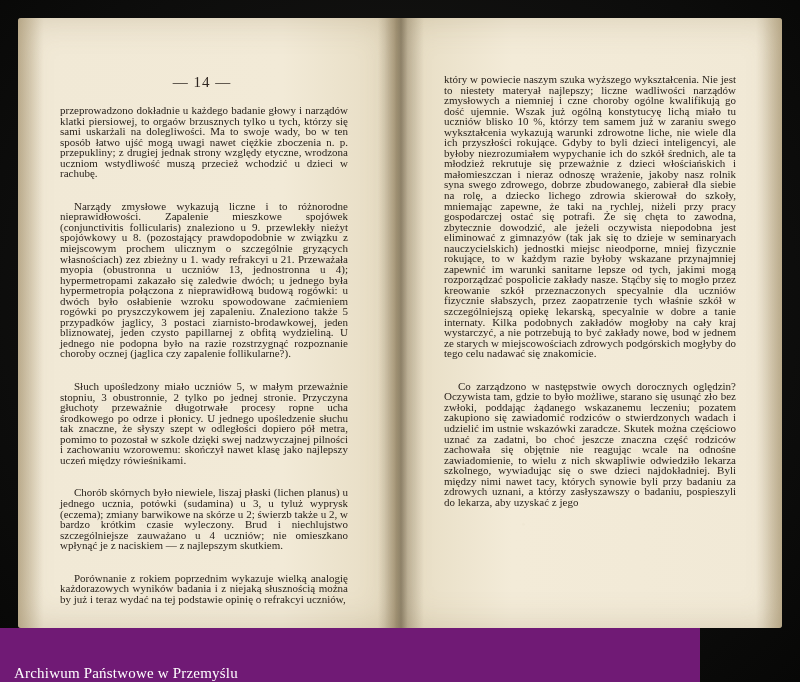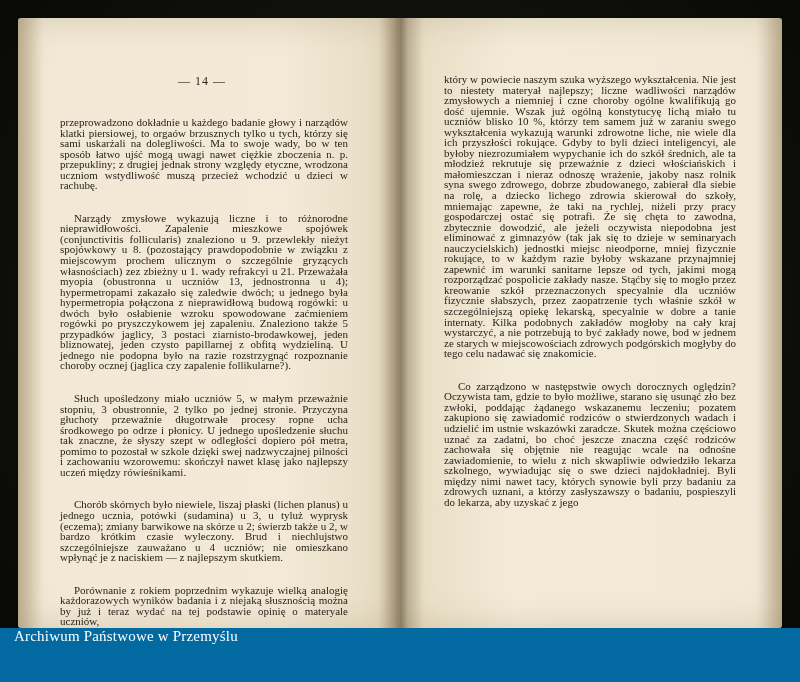--- a/index.html
+++ b/index.html
@@ -90,24 +90,24 @@
   .page-left .text-col {
     left: 42px;
     width: 288px;
   }
   .page-right .text-col {
     left: 48px;
     width: 292px;
   }
   .folio {
     text-align: center;
-    font-size: 12px;
+    font-size: 15px;
     letter-spacing: 1px;
     color: #2e2620;
-    margin-bottom: 28px;
+    margin-bottom: 14px;
     font-family: "Liberation Serif", serif;
   }
   .page-left .folio { margin-left: -4px; }
   p.para {
     margin: 0 0 0 0;
     font-size: 11px;
     line-height: 10.55px;
     text-align: justify;
     text-align-last: left;
     color: #241d17;
@@ -118,25 +118,25 @@
     margin-top: 22px;
   }
   p.indent {
     text-indent: 14px;
   }
   
   .footer-bar {
     position: absolute;
     left: 0;
     bottom: 0;
-    width: 800px;
+    width: 700px;
     height: 54px;
-    background: #0369a1;
+    background: #701a75;
     display: flex;
-    align-items: flex-start;
+    align-items: flex-end;
   }
   .footer-text {
     color: #ffffff;
     font-size: 15px;
     font-family: "Liberation Serif", serif;
     padding-left: 14px;
     letter-spacing: 0.2px;
   }
   
   .grain {
@@ -161,21 +161,21 @@
 
     <div class="page page-left">
       <div class="grain"></div>
       <div class="page-curl-left"></div>
       <div class="text-col">
         <div class="folio">— 14 —</div>
         <p class="para">przeprowadzono dokładnie u każdego badanie głowy i narządów klatki piersiowej, to orgaów brzusznych tylko u tych, którzy się sami uskarżali na dolegliwości. Ma to swoje wady, bo w ten sposób łatwo ujść mogą uwagi nawet ciężkie zboczenia n. p. przepukliny; z drugiej jednak strony względy etyczne, wrodzona uczniom wstydliwość muszą przecież wchodzić u dzieci w rachubę.</p>
         <p class="para indent">Narządy zmysłowe wykazują liczne i to różnorodne nieprawidłowości. Zapalenie mieszkowe spojówek (conjunctivitis follicularis) znaleziono u 9. przewlekły nieżyt spojówkowy u 8. (pozostający prawdopodobnie w związku z miejscowym prochem ulicznym o szczególnie gryzących własnościach) zez zbieżny u 1. wady refrakcyi u 21. Przeważała myopia (obustronna u uczniów 13, jednostronna u 4); hypermetropami zakazało się zaledwie dwóch; u jednego była hypermetropia połączona z nieprawidłową budową rogówki: u dwóch było osłabienie wzroku spowodowane zaćmieniem rogówki po pryszczykowem jej zapaleniu. Znaleziono także 5 przypadków jaglicy, 3 postaci ziarnisto-brodawkowej, jeden bliznowatej, jeden czysto papillarnej z obfitą wydzieliną. U jednego nie podopna było na razie rozstrzygnąć rozpoznanie choroby ocznej (jaglica czy zapalenie follikularne?).</p>
         <p class="para indent">Słuch upośledzony miało uczniów 5, w małym przeważnie stopniu, 3 obustronnie, 2 tylko po jednej stronie. Przyczyna głuchoty przeważnie długotrwałe procesy ropne ucha środkowego po odrze i płonicy. U jednego upośledzenie słuchu tak znaczne, że słyszy szept w odległości dopiero pół metra, pomimo to pozostał w szkole dzięki swej nadzwyczajnej pilności i zachowaniu wzorowemu: skończył nawet klasę jako najlepszy uczeń między rówieśnikami.</p>
         <p class="para indent">Chorób skórnych było niewiele, liszaj płaski (lichen planus) u jednego ucznia, potówki (sudamina) u 3, u tyluż wyprysk (eczema); zmiany barwikowe na skórze u 2; świerzb także u 2, w bardzo krótkim czasie wyleczony. Brud i niechlujstwo szczególniejsze zauważano u 4 uczniów; nie omieszkano wpłynąć je z naciskiem — z najlepszym skutkiem.</p>
-        <p class="para indent">Porównanie z rokiem poprzednim wykazuje wielką analogię każdorazowych wyników badania i z niejaką słusznością można by już i teraz wydać na tej podstawie opinię o materyale uczniów,</p>
+        <p class="para indent">Porównanie z rokiem poprzednim wykazuje wielką analogię każdorazowych wyników badania i z niejaką słusznością można by już i teraz wydać na tej podstawie opinię o refrakcyi uczniów,</p>
       </div>
     </div>
 
     <div class="page page-right">
       <div class="grain"></div>
       <div class="page-curl-right"></div>
       <div class="text-col">
         <p class="para">który w powiecie naszym szuka wyższego wykształcenia. Nie jest to niestety materyał najlepszy; liczne wadliwości narządów zmysłowych a niemniej i czne choroby ogólne kwalifikują go dość ujemnie. Wszak już ogólną konstytucyę lichą miało tu uczniów blisko 10 %, którzy tem samem już w zaraniu swego wykształcenia wykazują warunki zdrowotne liche, nie wiele dla ich przyszłości rokujące. Gdyby to byli dzieci inteligencyi, ale byłoby niezrozumiałem wypychanie ich do szkół średnich, ale ta młodzież rekrutuje się przeważnie z dzieci włościańskich i małomieszczan i nieraz odnoszę wrażenie, jakoby nasz rolnik syna swego zdrowego, dobrze zbudowanego, zabierał dla siebie na rolę, a dziecko lichego zdrowia skierował do szkoły, mniemając zapewne, że taki na rychlej, niżeli przy pracy gospodarczej ostać się potrafi. Że się chęta to zawodna, zbytecznie dowodzić, ale jeżeli oczywista niepodobna jest eliminować z gimnazyów (tak jak się to dzieje w seminaryach nauczycielskich) jednostki miejsc nieodporne, mniej fizycznie rokujące, to w każdym razie byłoby wskazane przynajmniej zapewnić im warunki sanitarne lepsze od tych, jakimi mogą rozporządzać pospolicie zakłady nasze. Stąćby się to mogło przez kreowanie szkół przeznaczonych specyalnie dla uczniów fizycznie słabszych, przez zaopatrzenie tych właśnie szkół w szczególniejszą opiekę lekarską, specyalnie w dobre a tanie internaty. Kilka podobnych zakładów mogłoby na cały kraj wystarczyć, a nie potrzebują to być zakłady nowe, bod w jednem ze starych w miejscowościach zdrowych podgórskich mogłyby do tego celu nadawać się znakomicie.</p>
         <p class="para indent">Co zarządzono w następstwie owych dorocznych oględzin? Oczywista tam, gdzie to było możliwe, starano się usunąć zło bez zwłoki, poddając żądanego wskazanemu leczeniu; pozatem zakupiono się zawiadomić rodziców o stwierdzonych wadach i udzielić im ustnie wskazówki zaradcze. Skutek można częściowo uznać za zadatni, bo choć jeszcze znaczna część rodziców zachowała się objętnie nie reagując wcale na odnośne zawiadomienie, to wielu z nich skwapliwie odwiedziło lekarza szkolnego, wywiadując się o swe dzieci najdokładniej. Byli między nimi nawet tacy, których synowie byli przy badaniu za zdrowych uznani, a którzy zasłyszawszy o badaniu, pospieszyli do lekarza, aby uzyskać z jego</p>
       </div>

